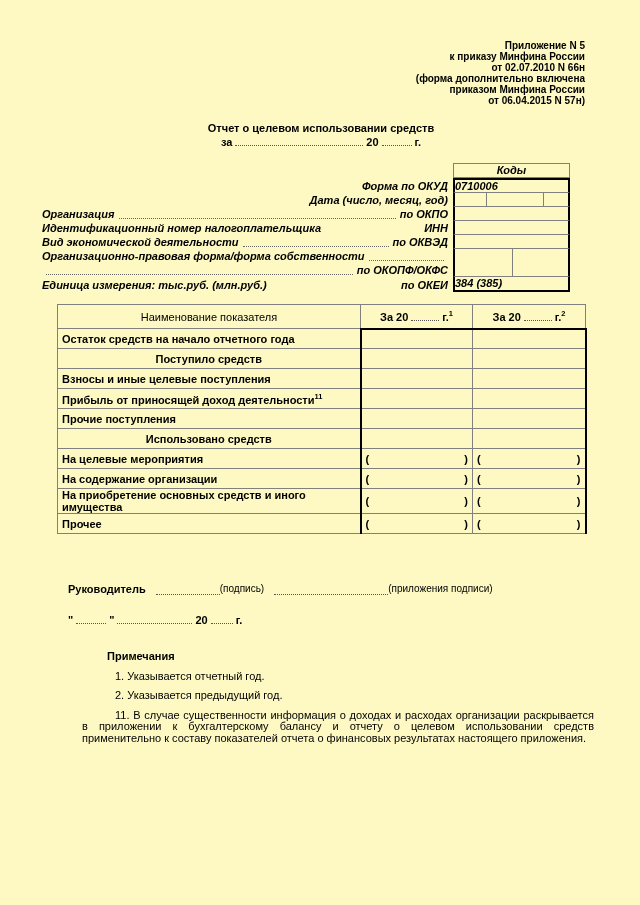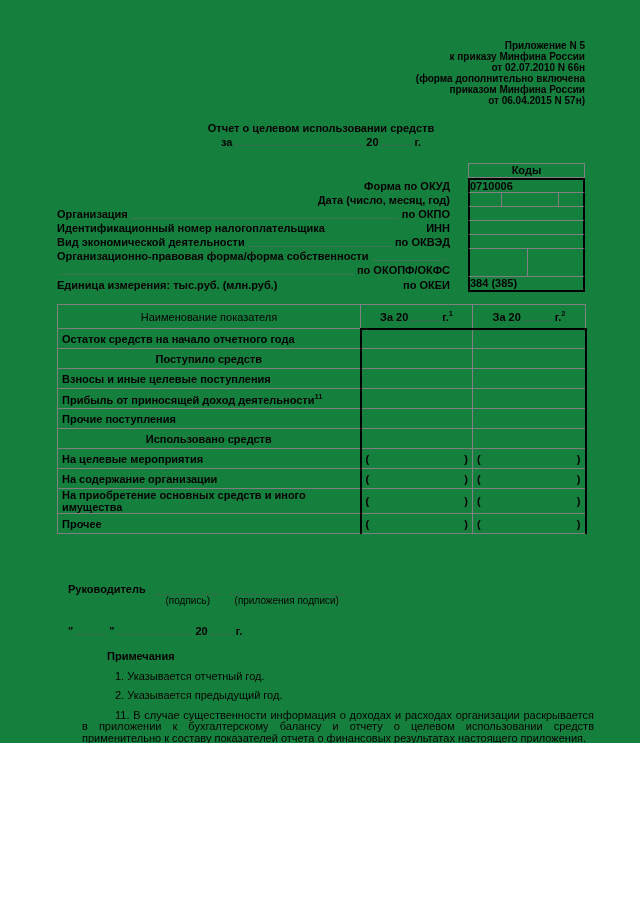--- a/index.html
+++ b/index.html
@@ -1,20 +1,20 @@
 <!DOCTYPE html>
 <html><head>
 <meta charset="utf-8">
 <style>
   html, body { margin: 0; padding: 0; background: #ffffff; }
   .page {
     position: relative;
     width: 640px;
-    height: 743px;
-    background: #15803d;
+    height: 905px;
+    background: #fef9c3;
     font-family: "Liberation Sans", sans-serif;
     color: #000;
     font-size: 11px;
     overflow: hidden;
   }
   .abs { position: absolute; }
 
   
   .header-note {
     top: 40px;
@@ -26,27 +26,28 @@
   }
 
   
   .title-wrap { top: 121px; left: 57px; width: 528px; text-align: center; font-weight: bold; font-size: 11px; line-height: 14px; }
   .blank { display: inline-block; border-bottom: 1px dotted #555; height: 10px; vertical-align: baseline; margin: 0 3px; }
   .b128 { width: 128px; } .b30 { width: 30px; } .b28 { width: 28px; }
   .b64 { width: 64px; } .b114 { width: 114px; } .b75 { width: 75px; } .b22 { width: 22px; }
 
   
   .codes {
-    top: 163px; left: 57px; width: 528px;
+    top: 163px; left: 42px; width: 528px;
     display: grid;
     grid-template-columns: 1fr 117px;
     grid-template-rows: 15px 15px 14px 14px 14px 14px 14px 14px 15px;
     font-weight: bold;
+    font-style: italic;
   }
-  .lbl-row { display: flex; align-items: flex-end; padding-right: 18px; line-height: 13px; white-space: nowrap; }
+  .lbl-row { display: flex; align-items: flex-end; padding-right: 5px; line-height: 13px; white-space: nowrap; }
   .lbl-row.r-align { justify-content: flex-end; }
   .fill { flex: 1 1 auto; border-bottom: 1px dotted #666; margin: 0 4px 2px 4px; min-width: 8px; }
   .spacer { flex: 1 1 auto; }
   .cbox-head { border: 1px solid #808080; text-align: center; line-height: 13px; }
   .cbox { border-left: 2px solid #000; border-right: 2px solid #000; border-bottom: 1px solid #808080; text-align: left; line-height: 13px; }
   .cbox.first { border-top: 2px solid #000; }
   .cbox.last { border-bottom: 2px solid #000; }
   .cbox.date-cell { display: flex; padding: 0; }
   .date-seg { height: 100%; box-sizing: border-box; }
   .ds1 { width: 27%; }
@@ -69,21 +70,21 @@
   td.t-top { border-top: 2px solid #000 !important; }
   td.t-bot { border-bottom: 2px solid #000 !important; }
   td.section { text-align: center; }
   .paren { display: flex; justify-content: space-between; font-weight: bold; }
   sup { font-size: 7.5px; }
 
   
   .signature { top: 583px; left: 68px; width: 400px; font-weight: bold; }
   .sig-row { display: flex; align-items: flex-start; }
   .sig-role { line-height: 13px; }
-  .sig-col { display: inline-flex; flex-direction: column; align-items: center; margin-left: 10px; }
+  .sig-col { display: inline-flex; flex-direction: row; align-items: center; margin-left: 10px; }
   .sig-cap { font-size: 10px; font-weight: normal; line-height: 12px; white-space: nowrap; }
   .sig-col .blank { margin: 0; height: 11px; }
   .sig-date { margin-top: 17px; line-height: 13px; }
 
   
   .notes { top: 651px; left: 74px; width: 528px; font-size: 11px; line-height: 11.5px; }
   .notes-heading { font-weight: bold; margin: 0 0 0 33px; }
   .note-item { margin: 8px; text-indent: 33px; text-align: justify; }
 </style>
 </head>

